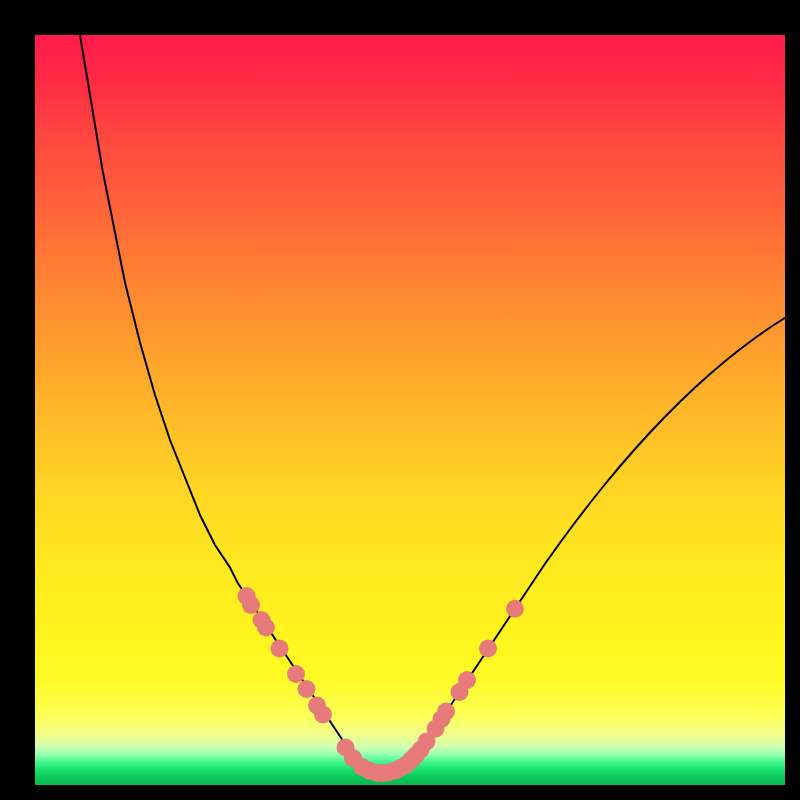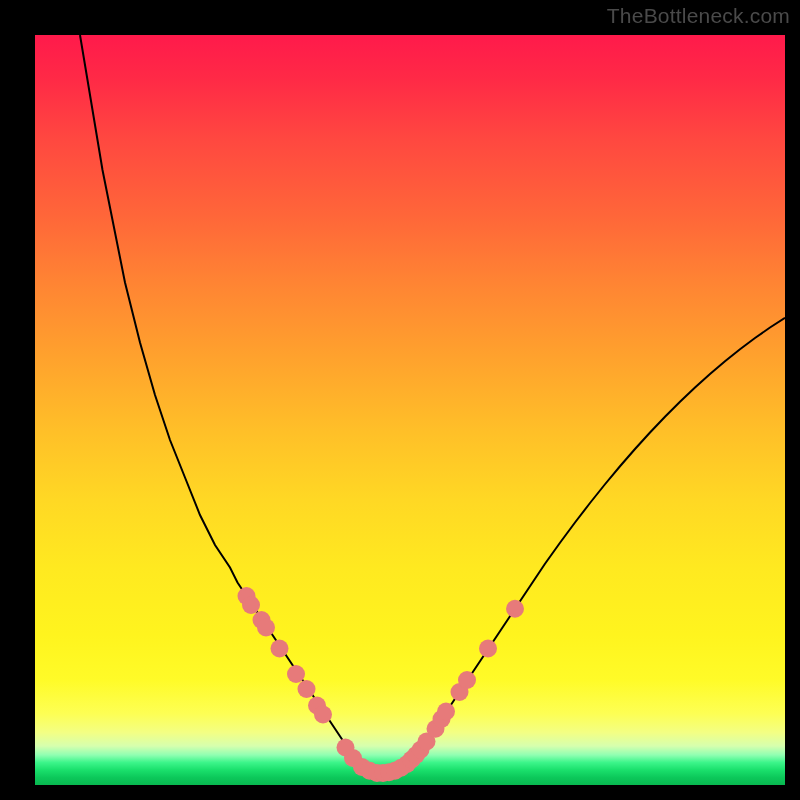--- a/index.html
+++ b/index.html
@@ -67,21 +67,20 @@
     inset: 0;
     width: 100%;
     height: 100%;
     pointer-events: none;
   }
 </style>
 </head>
 <body>
 
 <div class="stage">
-  <div class="watermark">TheBottleneck.com</div>
 
   <div class="plot-area">
     <div class="gradient-bg"></div>
     <svg class="curve" viewBox="0 0 750 750" preserveAspectRatio="none">
       <g>
         <path id="curve-path" fill="none" stroke="#000" stroke-width="2" d="M45.00 0.00 L52.50 45.00 L60.00 90.00 L67.50 135.00 L75.00 172.50 L90.00 247.50 L105.00 307.50 L120.00 360.00 L135.00 405.00 L150.00 442.50 L165.00 480.00 L180.00 510.00 L195.00 532.50 L202.50 547.50 L210.00 558.75 L217.50 570.00 L225.00 581.25 L232.50 592.50 L240.00 603.75 L247.50 615.00 L255.00 626.25 L262.50 637.50 L270.00 648.75 L277.50 660.00 L285.00 671.25 L292.50 682.50 L300.00 693.75 L307.50 705.00 L315.00 716.25 L322.50 727.50 L322.50 727.50 L330.00 733.50 L337.50 736.50 L345.00 738.00 L352.50 738.00 L360.00 736.50 L367.50 733.50 L375.00 727.50 L375.00 727.50 L382.50 718.50 L390.00 708.75 L397.50 697.50 L405.00 686.25 L420.00 663.75 L435.00 641.25 L450.00 618.75 L465.00 596.25 L480.00 573.75 L495.00 551.25 L510.00 528.75 L525.00 507.75 L540.00 487.50 L555.00 468.00 L570.00 449.25 L585.00 431.25 L600.00 414.00 L615.00 397.50 L630.00 381.75 L645.00 366.75 L660.00 352.50 L675.00 339.00 L690.00 326.25 L705.00 314.25 L720.00 303.00 L735.00 292.50 L750.00 282.75"></path>
       </g>
       <g id="markers-group">
           <circle cx="211.50" cy="561.00" r="9" fill="#e77a7a"></circle>
           <circle cx="216.00" cy="570.00" r="9" fill="#e77a7a"></circle>

